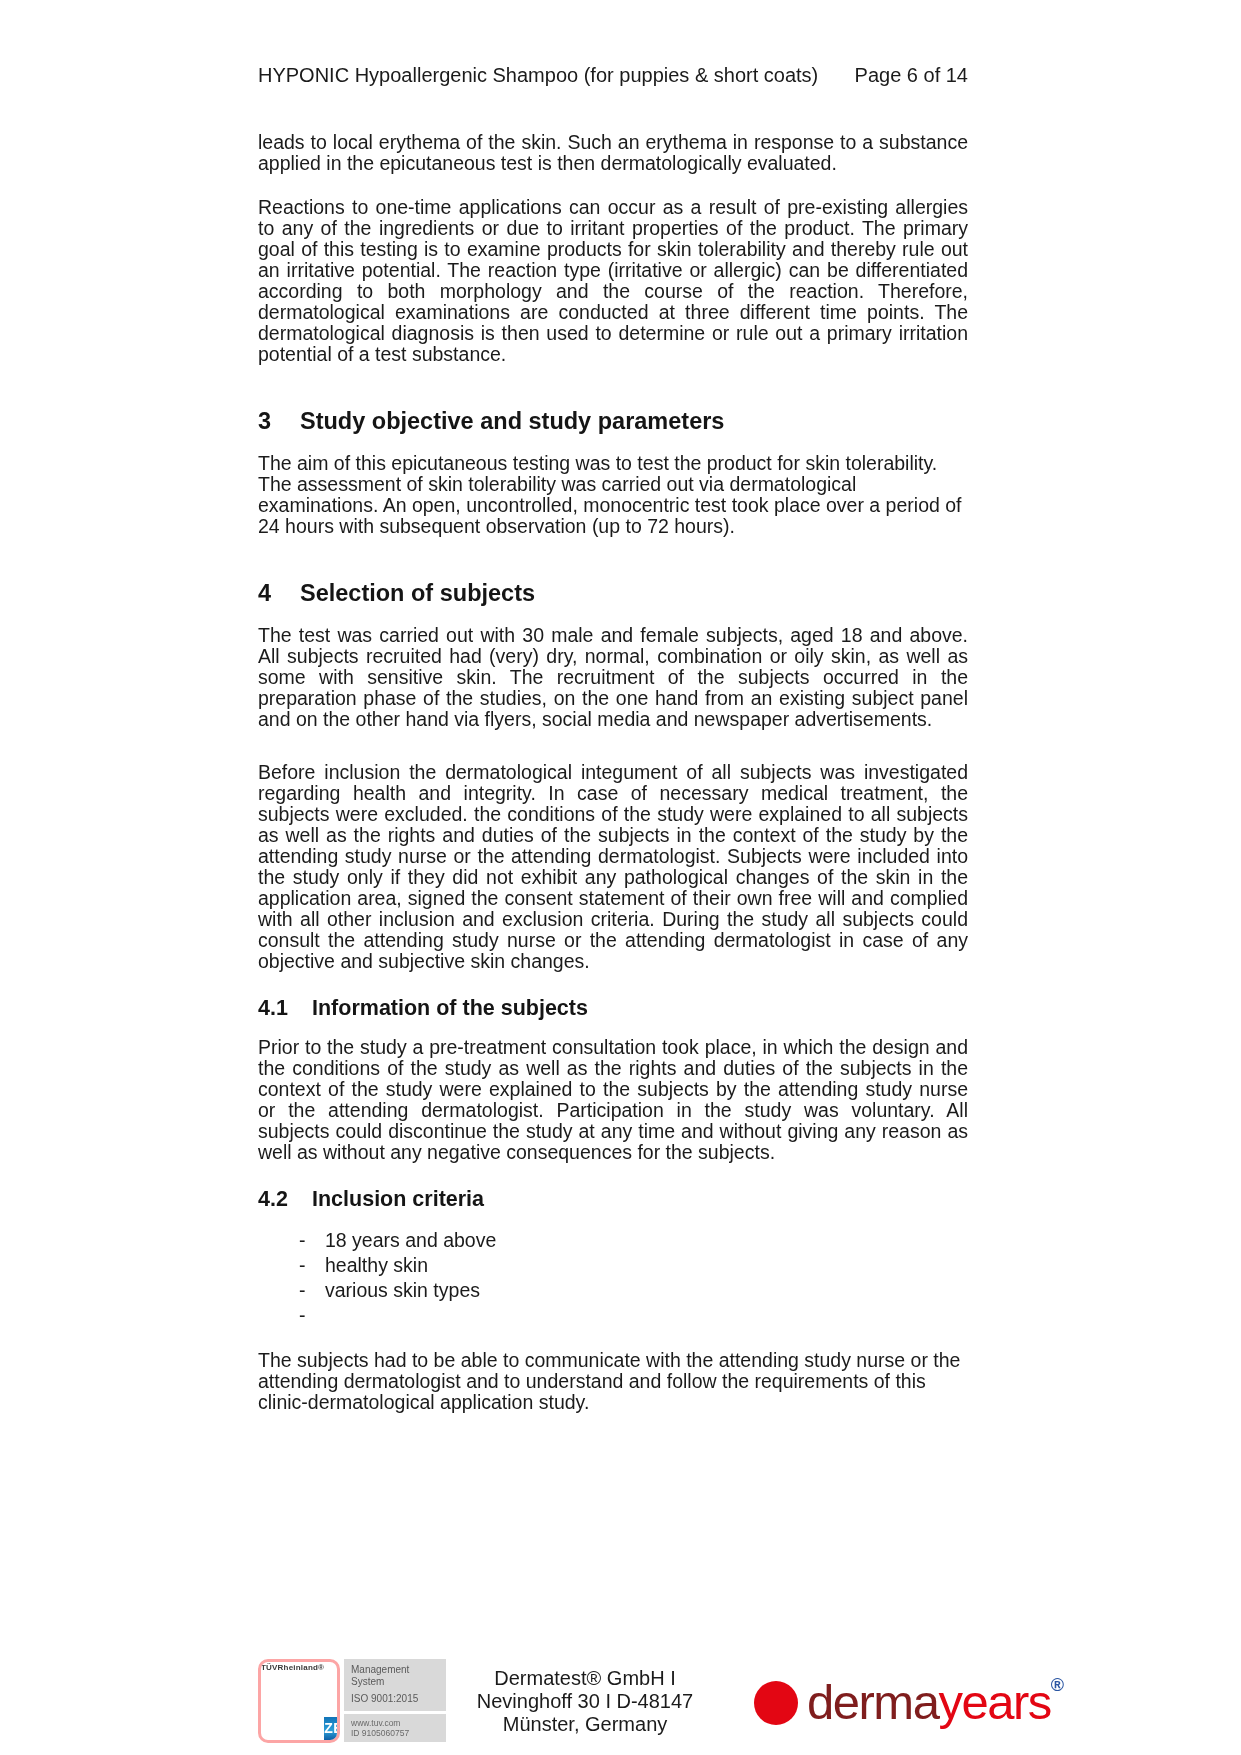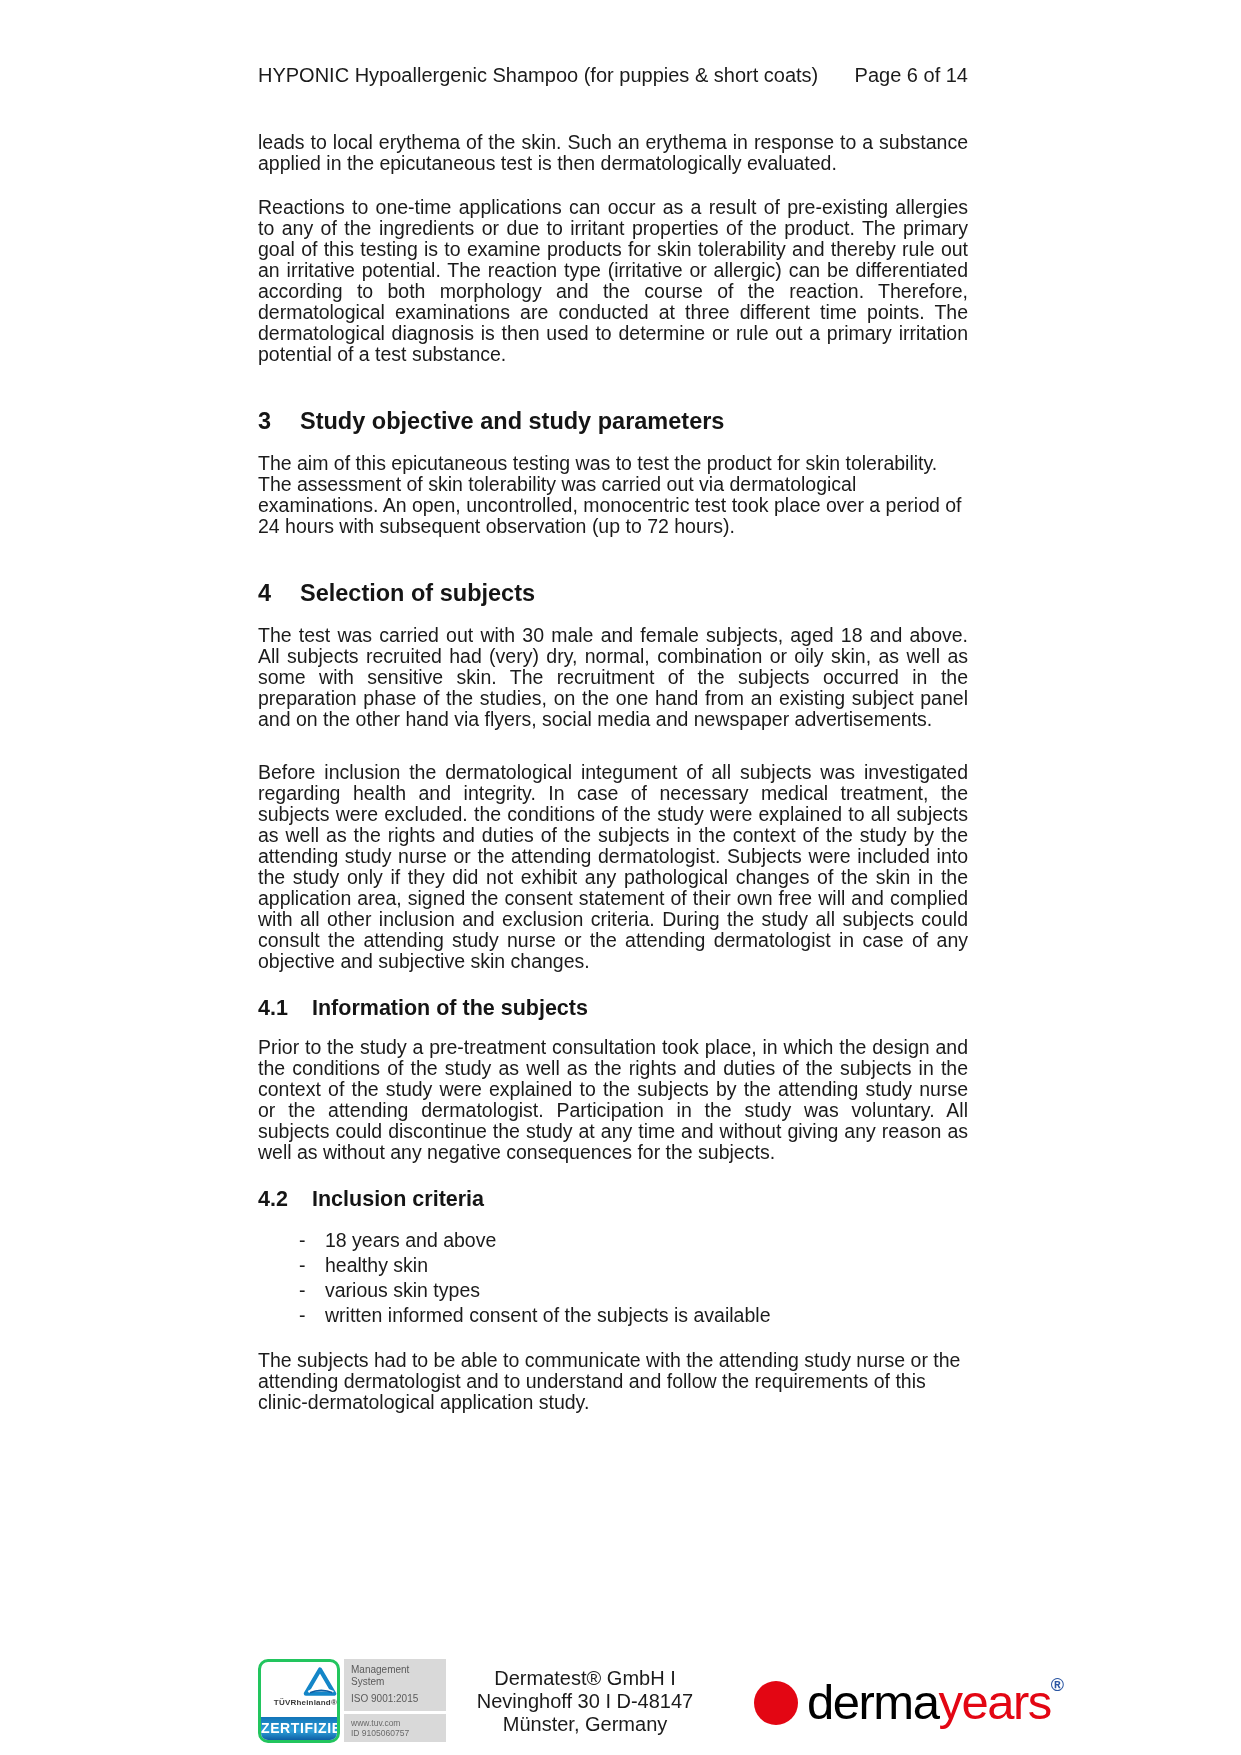--- a/index.html
+++ b/index.html
@@ -51,23 +51,23 @@
   .doc-footer {
     position:absolute; left:131px; right:50px; bottom:8px;
     display:flex; align-items:center;
     height:92px;
   }
 
   
   .tuv-badge { display:flex; align-items:stretch; gap:4px; flex:0 0 auto; }
   .tuv-cert {
     width:76px; height:78px;
-    border:3px solid #22c55e; border-radius:10px;
+    border:3px solid #fca5a5; border-radius:10px;
     background:#ffffff;
-    display:flex; flex-direction:column; align-items:flex-end; justify-content:flex-start;
+    display:flex; flex-direction:row; align-items:flex-start; justify-content:flex-start;
     overflow:hidden;
     box-shadow:inset 0 0 0 1px #ffffff;
   }
   .tuv-cert svg { margin-top:5px; }
   .tuv-brand { font-size:8px; font-weight:bold; color:#3a3a3a; letter-spacing:0.2px; margin-top:1px; white-space:nowrap; }
   .tuv-ribbon {
     margin-top:auto;
     width:100%; text-align:center;
     font-size:14px; font-weight:bold; color:#ffffff; letter-spacing:0.6px;
     background:linear-gradient(180deg,#1274b8 0%, #2d9fd8 60%, #0e5fa5 100%);
@@ -95,21 +95,21 @@
   
   .dermatest-logo { display:flex; align-items:center; flex:0 0 auto; }
   .dt-dot {
     width:44px; height:44px; border-radius:50%;
     background:#e30613; margin-right:9px; margin-top:4px;
   }
   .dt-word {
     font-size:49px; font-weight:500; letter-spacing:-1.5px;
     line-height:1;
   }
-  .dt-derma { color:#000000; }
+  .dt-derma { color:#7f1d1d; }
   .dt-test  { color:#e30613; }
   .dt-reg   { color:#2a55a2; font-size:18px; font-weight:bold; vertical-align:28px; letter-spacing:0; }
 </style>
 </head>
 <body>
 
 <div class="page">
   <div class="content">
 
     <div class="doc-header">
@@ -153,21 +153,20 @@
       <div class="bullet-row">
         <span class="dash">-</span>
         <span>healthy skin</span>
       </div>
       <div class="bullet-row">
         <span class="dash">-</span>
         <span>various skin types</span>
       </div>
       <div class="bullet-row">
         <span class="dash">-</span>
-        <span>written informed consent of the subjects is available</span>
       </div>
     </div>
 
     <p class="body ragged closing">The subjects had to be able to communicate with the attending study nurse or the attending dermatologist and to understand and follow the requirements of this clinic-dermatological application study.</p>
 
   </div>
 
   <div class="doc-footer">
 
     <div class="tuv-badge">

